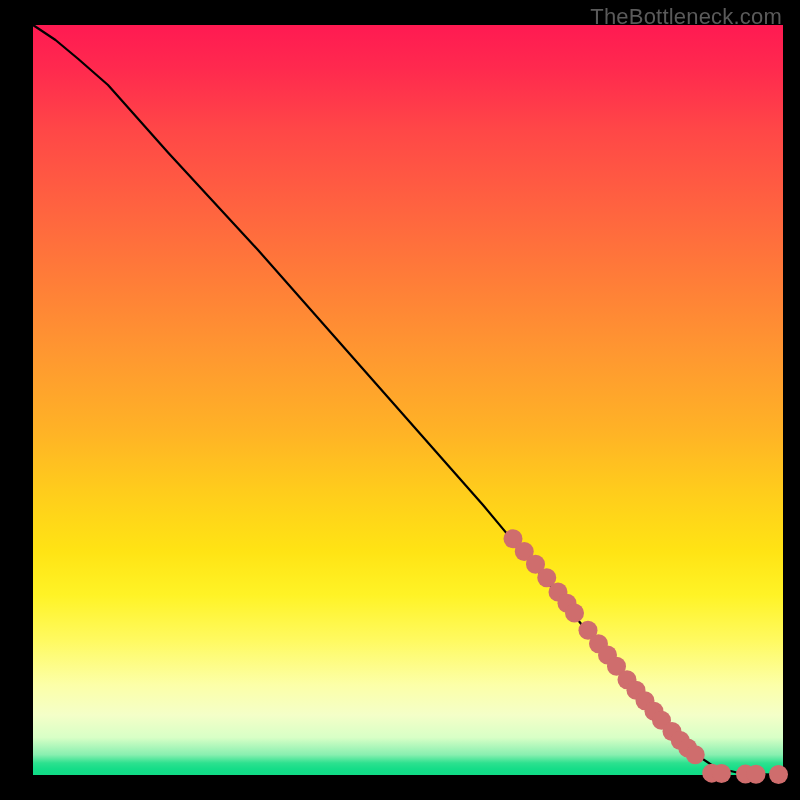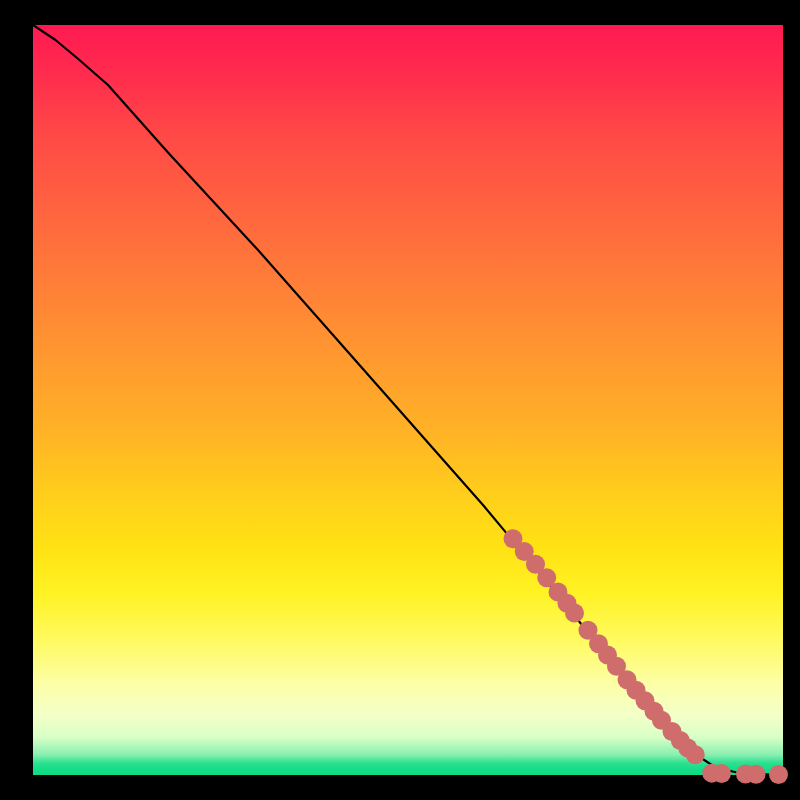--- a/index.html
+++ b/index.html
@@ -104,13 +104,14 @@
           <circle cx="654.75" cy="723.00" r="9.5" class="dot"></circle>
           <circle cx="662.25" cy="729.75" r="9.5" class="dot"></circle>
           <circle cx="678.75" cy="748.13" r="9.5" class="dot"></circle>
           <circle cx="688.50" cy="748.50" r="9.5" class="dot"></circle>
           <circle cx="712.50" cy="749.10" r="9.5" class="dot"></circle>
           <circle cx="723.00" cy="749.25" r="9.5" class="dot"></circle>
           <circle cx="745.50" cy="749.55" r="9.5" class="dot"></circle>
         </g>
     </svg>
   </div>
+  <div class="watermark">TheBottleneck.com</div>
 </div>
 
 </body></html>

